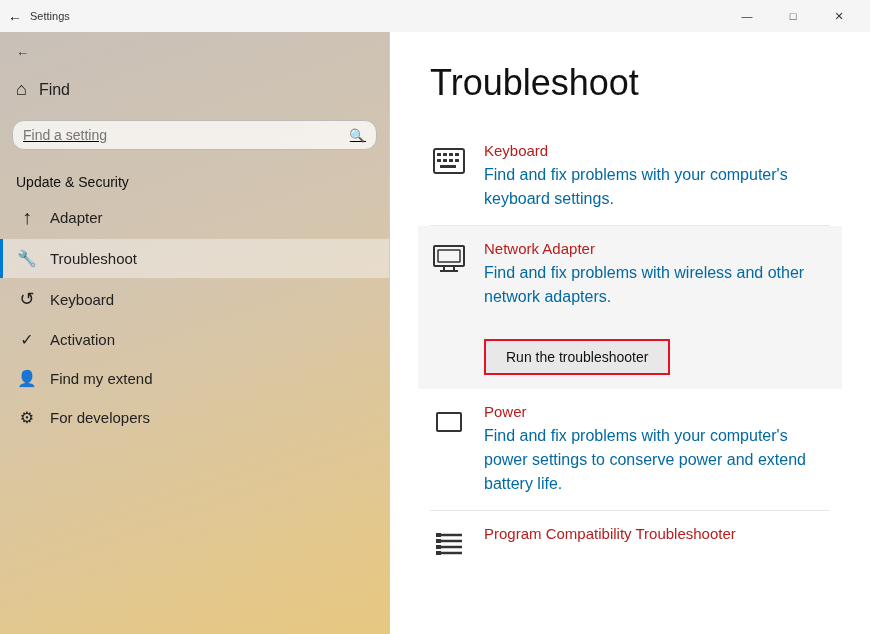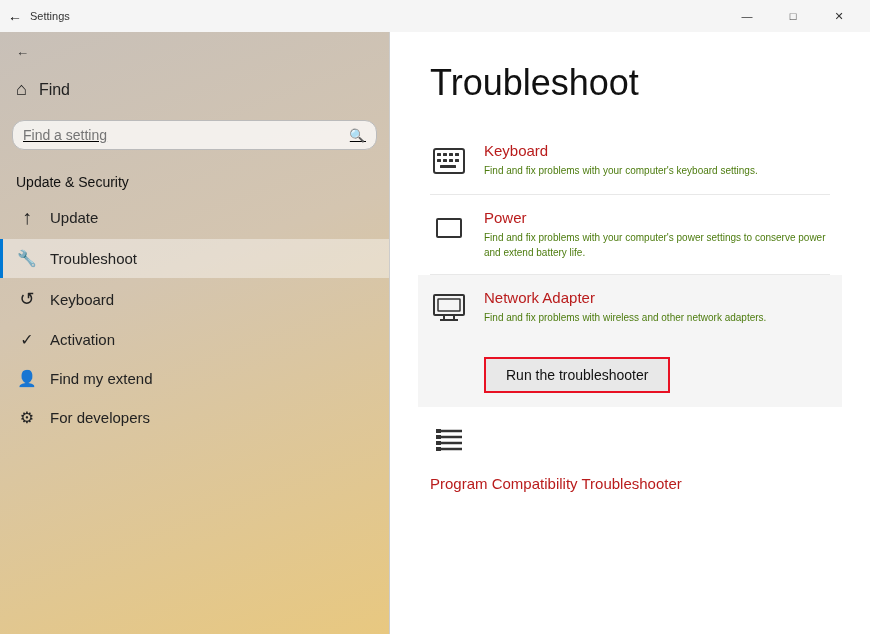--- a/index.html
+++ b/index.html
@@ -77,21 +77,21 @@
     .troubleshoot-item.expanded {
       background: #f5f5f5; padding: 14px 12px; margin: 0 -12px;
       border: none; flex-direction: column;
     }
     .troubleshoot-item.expanded .item-main { display: flex; gap: 16px; align-items: flex-start; }
     .item-icon {
       width: 38px; height: 38px; display: flex; align-items: center; justify-content: center;
       flex-shrink: 0; font-size: 22px; color: #333;
     }
     .item-text h3 { font-size: 15px; font-weight: 400; color: #b91c1c; margin-bottom: 4px; }
-    .item-text p { font-size: 10px; color: #4d7c0f; line-height: 1.5; }
+    .item-text p { font-size: 16px; color: #0369a1; line-height: 1.5; }
     .run-btn {
       margin-top: 14px; margin-left: 54px;
       padding: 8px 20px; background: #e8e8e8; border: 2px solid #e81123;
       font-size: 14px; color: #111; cursor: pointer; font-family: 'Segoe UI', Arial, sans-serif;
     }
   </style>
 </head>
 <body>
 
 <div class="titlebar">
@@ -119,21 +119,21 @@
 
     <div class="search-box">
       <input class="search-input" type="text" placeholder="Find a setting" style="">
       <span class="search-icon-char">🔍</span>
     </div>
 
     <div class="sidebar-section-label">Update &amp; Security</div>
 
     <div class="sidebar-item">
       <span class="sidebar-icon" style="font-size:20px;">↑</span>
-      <span>Update</span>
+      <span>Adapter</span>
     </div>
 
     <div class="sidebar-item active">
       <span class="sidebar-icon" style="font-size:16px;">🔧</span>
       <span>Troubleshoot</span>
     </div>
 
     <div class="sidebar-item">
       <span class="sidebar-icon" style="font-size:18px;">↺</span>
       <span>Keyboard</span>
@@ -169,32 +169,20 @@
           <rect x="4" y="11" width="4" height="3" rx="0.5" fill="#333"></rect>
           <rect x="10" y="11" width="4" height="3" rx="0.5" fill="#333"></rect>
           <rect x="16" y="11" width="4" height="3" rx="0.5" fill="#333"></rect>
           <rect x="22" y="11" width="4" height="3" rx="0.5" fill="#333"></rect>
           <rect x="7" y="17" width="16" height="3" rx="0.5" fill="#333"></rect>
         </svg>
       </div>
       <div class="item-text">
         <h3>Keyboard</h3>
         <p>Find and fix problems with your computer's keyboard settings.</p>
-      </div>
-    </div>
-
-    <div class="troubleshoot-item">
-      <div class="item-icon">
-        <svg width="28" height="22" viewBox="0 0 28 22" fill="none" xmlns="http://www.w3.org/2000/svg">
-          <rect x="2" y="2" width="24" height="18" rx="1" stroke="#333" stroke-width="2"></rect>
-        </svg>
-      </div>
-      <div class="item-text">
-        <h3>Power</h3>
-        <p>Find and fix problems with your computer's power settings to conserve power and extend battery life.</p>
       </div>
     </div>
 
     <div class="troubleshoot-item expanded">
       <div class="item-main">
         <div class="item-icon">
           <svg width="34" height="30" viewBox="0 0 34 30" fill="none" xmlns="http://www.w3.org/2000/svg">
             <rect x="2" y="2" width="30" height="20" rx="1" stroke="#333" stroke-width="2"></rect>
             <rect x="6" y="6" width="22" height="12" rx="0.5" stroke="#333" stroke-width="1.5"></rect>
             <line x1="12" y1="22" x2="12" y2="27" stroke="#333" stroke-width="2"></line>
@@ -203,21 +191,33 @@
           </svg>
         </div>
         <div class="item-text">
           <h3>Network Adapter</h3>
           <p>Find and fix problems with wireless and other network adapters.</p>
         </div>
       </div>
       <button class="run-btn">Run the troubleshooter</button>
     </div>
 
-    <div class="troubleshoot-item" style="border-bottom:none;flex-direction:column;">
+    <div class="troubleshoot-item">
+      <div class="item-icon">
+        <svg width="28" height="22" viewBox="0 0 28 22" fill="none" xmlns="http://www.w3.org/2000/svg">
+          <rect x="2" y="2" width="24" height="18" rx="1" stroke="#333" stroke-width="2"></rect>
+        </svg>
+      </div>
+      <div class="item-text">
+        <h3>Power</h3>
+        <p>Find and fix problems with your computer's power settings to conserve power and extend battery life.</p>
+      </div>
+    </div>
+
+    <div class="troubleshoot-item" style="border-bottom:none;">
       <div class="item-icon">
         <svg width="30" height="30" viewBox="0 0 30 30" fill="none" xmlns="http://www.w3.org/2000/svg">
           <line x1="2" y1="6" x2="28" y2="6" stroke="#333" stroke-width="2.5"></line>
           <line x1="2" y1="12" x2="28" y2="12" stroke="#333" stroke-width="2.5"></line>
           <line x1="2" y1="18" x2="28" y2="18" stroke="#333" stroke-width="2.5"></line>
           <line x1="2" y1="24" x2="28" y2="24" stroke="#333" stroke-width="2.5"></line>
           <rect x="2" y="4" width="5" height="4" fill="#333"></rect>
           <rect x="2" y="10" width="5" height="4" fill="#333"></rect>
           <rect x="2" y="16" width="5" height="4" fill="#333"></rect>
           <rect x="2" y="22" width="5" height="4" fill="#333"></rect>

